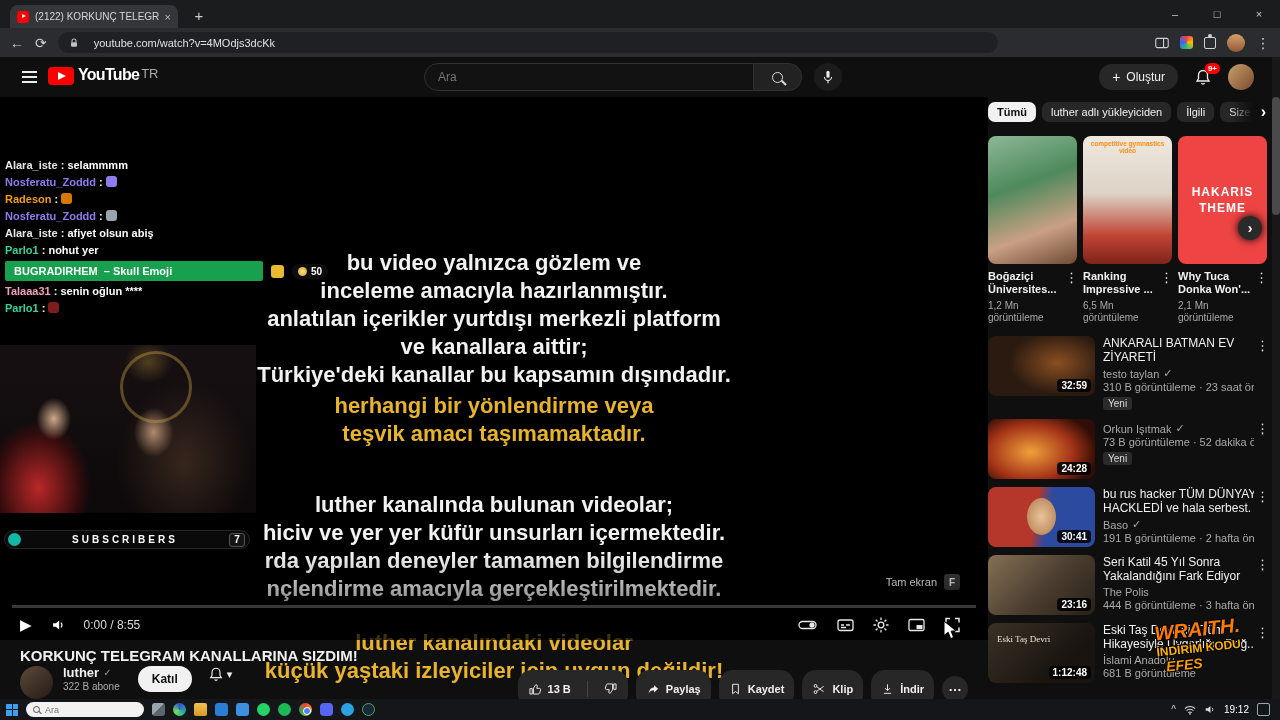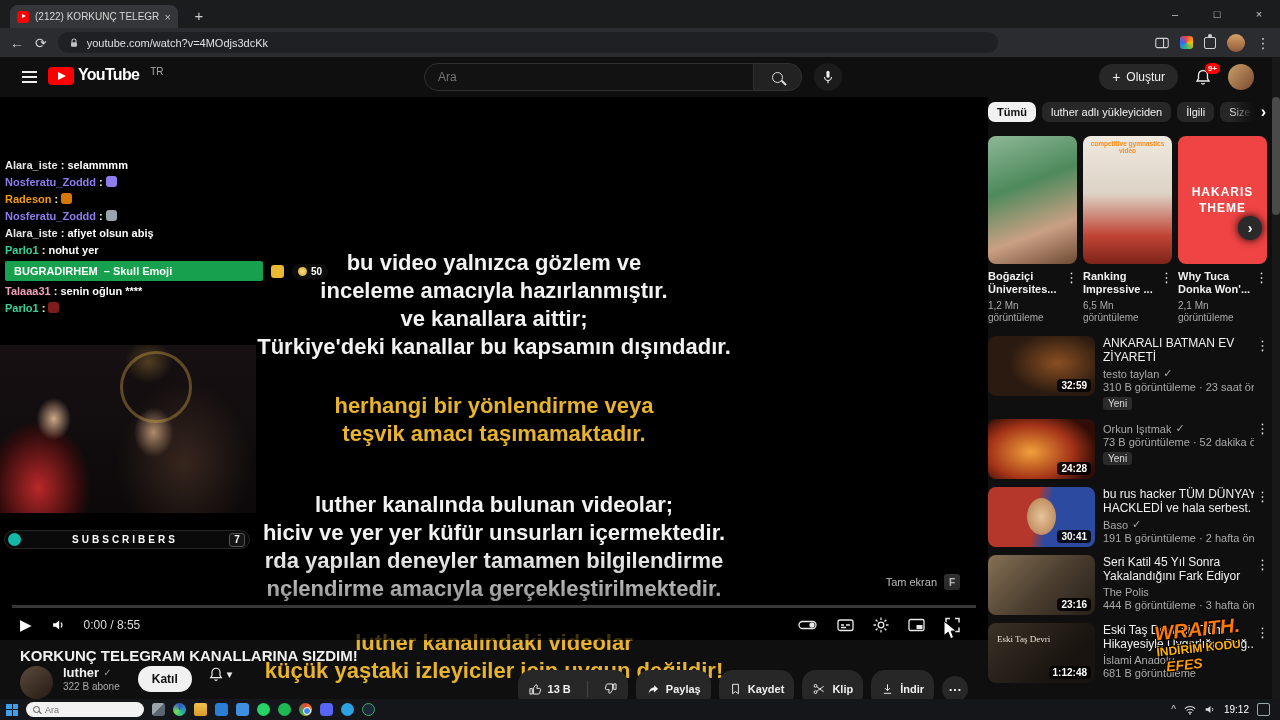--- a/index.html
+++ b/index.html
@@ -15,38 +15,38 @@
   .favicon{width:12px;height:12px;background:#f00;border-radius:3px;position:relative;flex:none}
   .favicon::after{content:"";position:absolute;left:4.5px;top:3.5px;border-left:4px solid #fff;
        border-top:2.5px solid transparent;border-bottom:2.5px solid transparent}
   .tab-title{flex:1;white-space:nowrap;overflow:hidden}
   .tab-close{color:#bbb;font-size:11px;flex:none}
   .newtab{position:absolute;left:188px;top:5px;width:22px;height:22px;color:#ccc;font-size:15px;text-align:center;line-height:22px}
   .wincontrols{position:absolute;right:0;top:0;height:28px;display:flex}
   .wincontrols span{width:42px;display:flex;align-items:center;justify-content:center;color:#ccc;font-size:11px}
   .toolbar{position:absolute;top:28px;left:0;right:0;height:29px;background:#2a2c2f;display:flex;align-items:center;padding:0 10px;gap:11px}
   .navico{color:#cfd1d4;font-size:14px}
-  .urlbar{flex:1;max-width:940px;height:21px;background:#1e2023;border-radius:11px;display:flex;align-items:center;padding:0 10px;gap:7px}
+  .urlbar{flex:1;max-width:940px;height:21px;background:#1e2023;border-radius:11px;display:flex;align-items:center;padding:0 10px;gap:14px}
   .url{color:#dfe1e4;font-size:11px}
   .tool-right{display:flex;align-items:center;gap:11px;margin-left:auto}
   .ext-colorful{width:13px;height:13px;border-radius:3px;background:conic-gradient(#e44,#fb0,#3b7,#36f,#e44)}
   .puzzle{width:12px;height:12px;border-radius:2px;border:1.4px solid #cfd1d4;position:relative}
   .puzzle::after{content:"";position:absolute;left:3px;top:-4px;width:4px;height:4px;border-radius:50%;background:#cfd1d4}
   .avatar-mini{width:18px;height:18px;border-radius:50%;background:linear-gradient(#d9a066,#8f5b3a)}
 
   
   .ythead{position:absolute;top:57px;left:0;width:1272px;height:40px;background:#0f0f0f}
   .burger{position:absolute;left:22px;top:14px;display:flex;flex-direction:column;gap:3.5px}
   .burger i{width:15px;height:1.6px;background:#eee;display:block}
   .logo{position:absolute;left:48px;top:9px;display:flex;align-items:flex-start}
   .logomark{width:26px;height:18px;background:#f00;border-radius:4px;position:relative;margin-right:4px;margin-top:1px}
   .logomark::after{content:"";position:absolute;left:9.5px;top:4.5px;border-left:8px solid #fff;
        border-top:4.5px solid transparent;border-bottom:4.5px solid transparent}
   .logotext{color:#fff;font-weight:bold;font-size:16px;letter-spacing:-0.7px}
-  .logosup{color:#aaa;font-size:10px;margin-left:11px}
+  .logosup{color:#aaa;font-size:13px;margin-left:2px}
   .searchwrap{position:absolute;left:424px;top:6px;display:flex;align-items:center}
   .searchbox{width:330px;height:28px;border:1px solid #313131;background:#121212;border-radius:14px 0 0 14px;
        display:flex;align-items:center;padding:0 13px}
   .searchbox input{flex:1;background:none;border:none;outline:none;color:#eee;font-size:12px;font-family:inherit}
   .searchbtn{width:48px;height:28px;background:#222;border:1px solid #313131;border-left:none;border-radius:0 14px 14px 0;
        display:flex;align-items:center;justify-content:center}
   .mag{width:11px;height:11px;border:1.6px solid #ddd;border-radius:50%;position:relative}
   .mag::after{content:"";position:absolute;width:6px;height:1.6px;background:#ddd;transform:rotate(45deg);right:-5px;bottom:-2px}
   .micbtn{width:28px;height:28px;border-radius:50%;background:#1b1b1b;margin-left:12px;display:flex;align-items:center;justify-content:center}
   .ytright{position:absolute;right:18px;top:7px;display:flex;align-items:center;gap:16px}
@@ -289,20 +289,21 @@
       </div>
       <span class="avatar"></span>
     </div>
   </div>
 
   <div class="player">
 
     <div class="disc d1">
       <div>bu video yalnızca gözlem ve</div>
       <div>inceleme amacıyla hazırlanmıştır.</div>
+      <div>anlatılan içerikler yurtdışı merkezli platform</div>
       <div>ve kanallara aittir;</div>
       <div>Türkiye'deki kanallar bu kapsamın dışındadır.</div>
     </div>
     <div class="disc yellow d2">
       <div>herhangi bir yönlendirme veya</div>
       <div>teşvik amacı taşımamaktadır.</div>
     </div>
     <div class="disc d3">
       <div>luther kanalında bulunan videolar;</div>
       <div>hiciv ve yer yer küfür unsurları içermektedir.</div>

